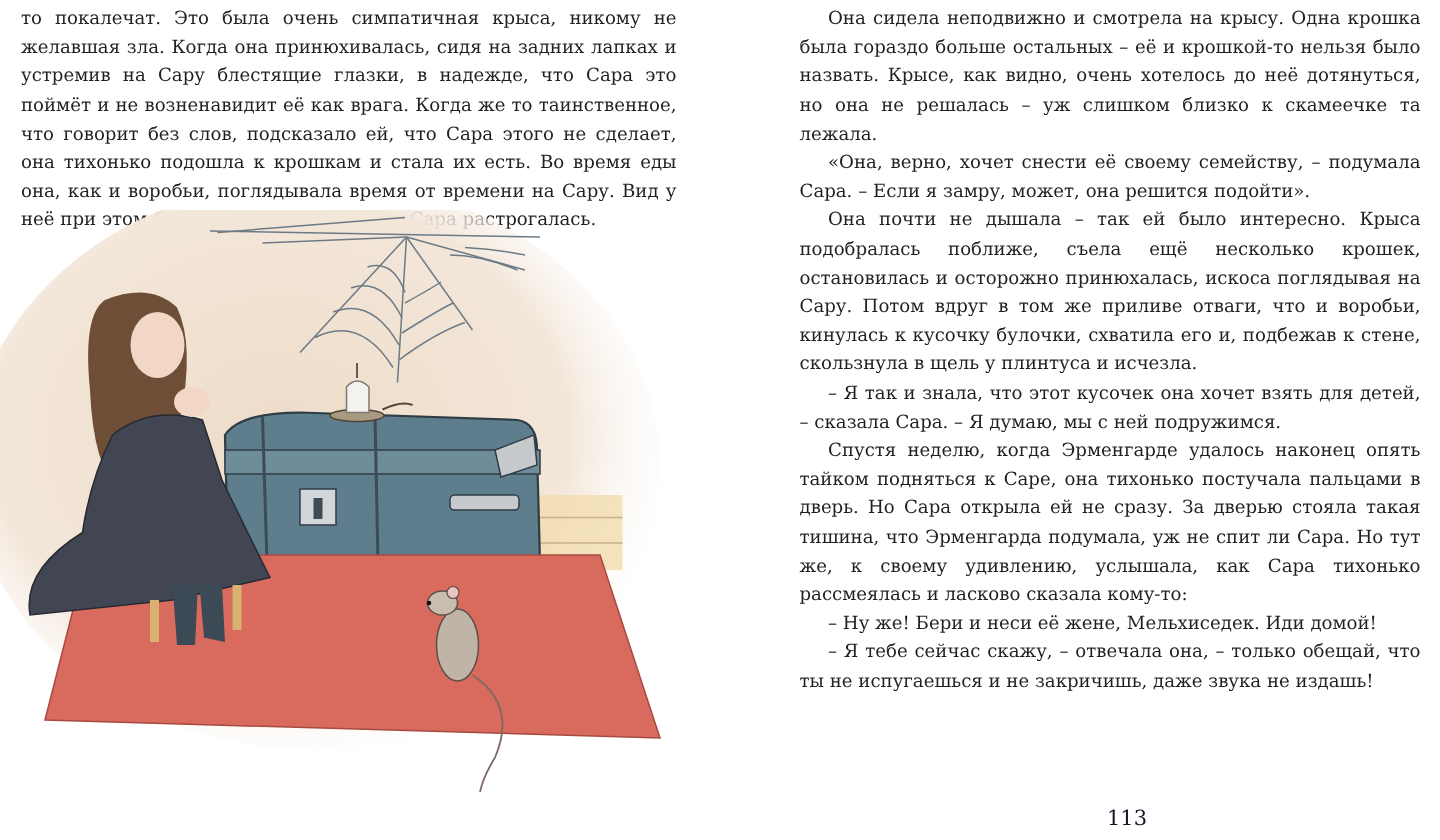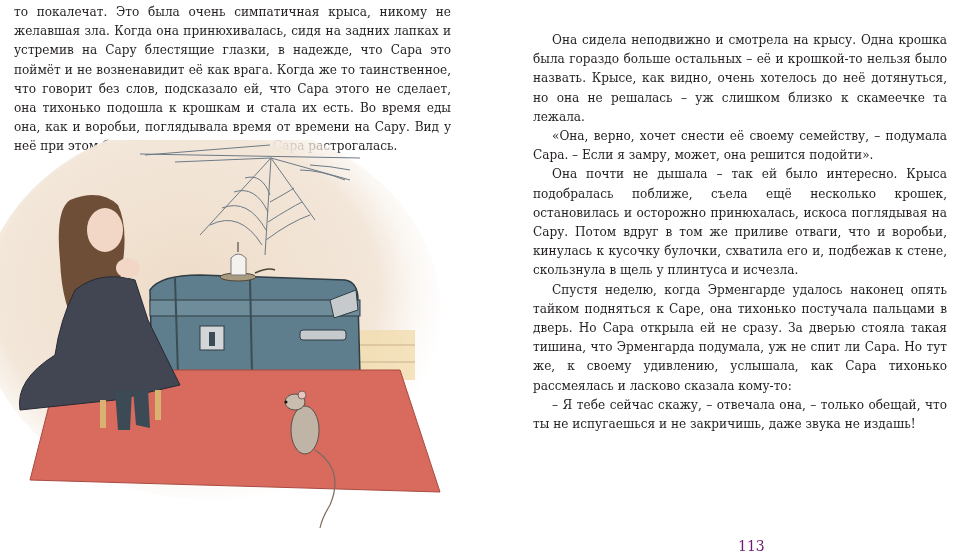--- a/index.html
+++ b/index.html
@@ -5,35 +5,35 @@
   html, body { margin: 0; padding: 0; }
   body {
     width: 960px; height: 560px; overflow: hidden;
     background: #ffffff;
     font-family: "DejaVu Serif", "Liberation Serif", serif;
     color: #231f20;
     position: relative;
   }
   .spread { position: absolute; inset: 0; }
   .page-left { position: absolute; left: 0; top: 0; width: 470px; height: 560px; }
-  .page-right { position: absolute; left: 470px; top: 0; width: 490px; height: 504px; margin-top: 28px; }
+  .page-right { position: absolute; left: 470px; top: 0; width: 490px; height: 504px; }
   .text-block {
     position: absolute;
     font-size: 12.1px;
     line-height: 19.2px;
     text-align: justify;
     letter-spacing: 0;
   }
   .left-text { left: 14px; top: 3px; width: 437px; }
   .right-text { left: 63px; top: 3px; width: 414px; }
   .para { margin: 0; text-indent: 19px; text-align: justify; }
   .para.noindent { text-indent: 0; }
   .page-number {
     position: absolute; left: 738px; top: 538px;
-    font-size: 14px; color: #701a75;
+    font-size: 14px; color: #0f172a;
     font-family: "DejaVu Serif", serif;
   }
   .illustration { position: absolute; left: 0; top: 140px; width: 470px; height: 400px; }
 </style>
 </head>
 <body>
 
 <div class="spread">
 
   <div class="page-left">
@@ -116,20 +116,22 @@
         </g>
       </svg>
     </div>
   </div>
 
   <div class="page-right">
     <div class="text-block right-text">
       <p class="para">Она сидела неподвижно и смотрела на крысу. Одна крошка была гораздо больше остальных – её и крошкой-то нельзя было назвать. Крысе, как видно, очень хотелось до неё дотянуться, но она не решалась – уж слишком близко к скамеечке та лежала.</p>
       <p class="para">«Она, верно, хочет снести её своему семейству, – подумала Сара. – Если я замру, может, она решится подойти».</p>
       <p class="para">Она почти не дышала – так ей было интересно. Крыса подобралась поближе, съела ещё несколько крошек, остановилась и осторожно принюхалась, искоса поглядывая на Сару. Потом вдруг в том же приливе отваги, что и воробьи, кинулась к кусочку булочки, схватила его и, подбежав к стене, скользнула в щель у плинтуса и исчезла.</p>
+      <p class="para">– Я так и знала, что этот кусочек она хочет взять для детей, – сказала Сара. – Я думаю, мы с ней подружимся.</p>
       <p class="para">Спустя неделю, когда Эрменгарде удалось наконец опять тайком подняться к Саре, она тихонько постучала пальцами в дверь. Но Сара открыла ей не сразу. За дверью стояла такая тишина, что Эрменгарда подумала, уж не спит ли Сара. Но тут же, к своему удивлению, услышала, как Сара тихонько рассмеялась и ласково сказала кому-то:</p>
+      <p class="para">– Ну же! Бери и неси её жене, Мельхиседек. Иди домой!</p>
       <p class="para">– Я тебе сейчас скажу, – отвечала она, – только обещай, что ты не испугаешься и не закричишь, даже звука не издашь!</p>
 
     </div>
   </div>
 
   <div class="page-number">113</div>
 </div>
 
 </body></html>

